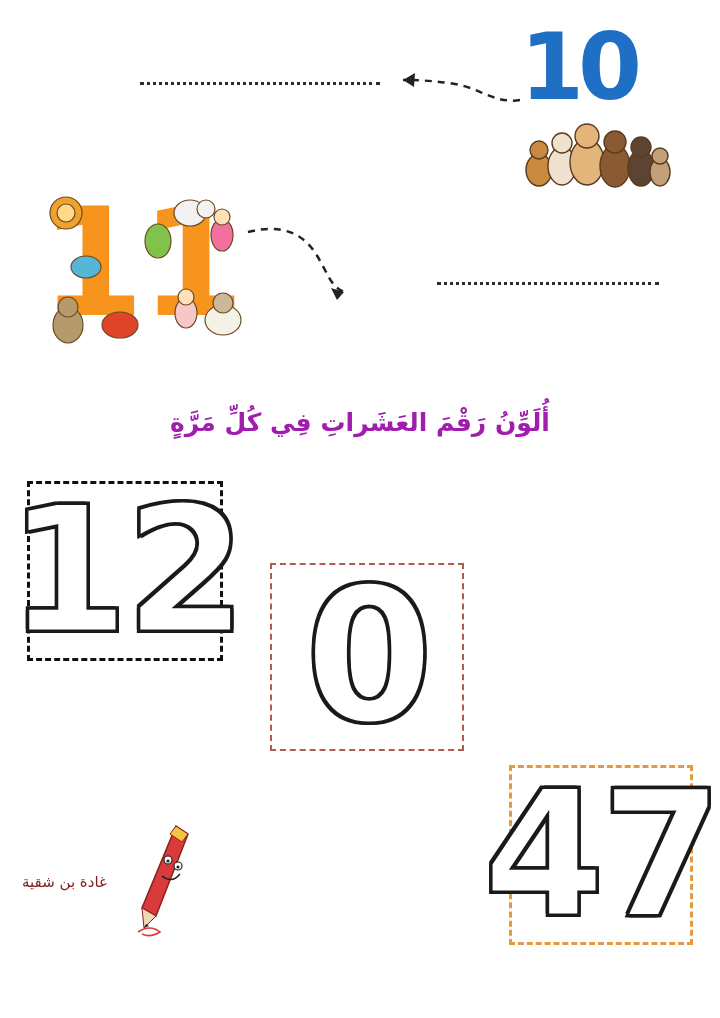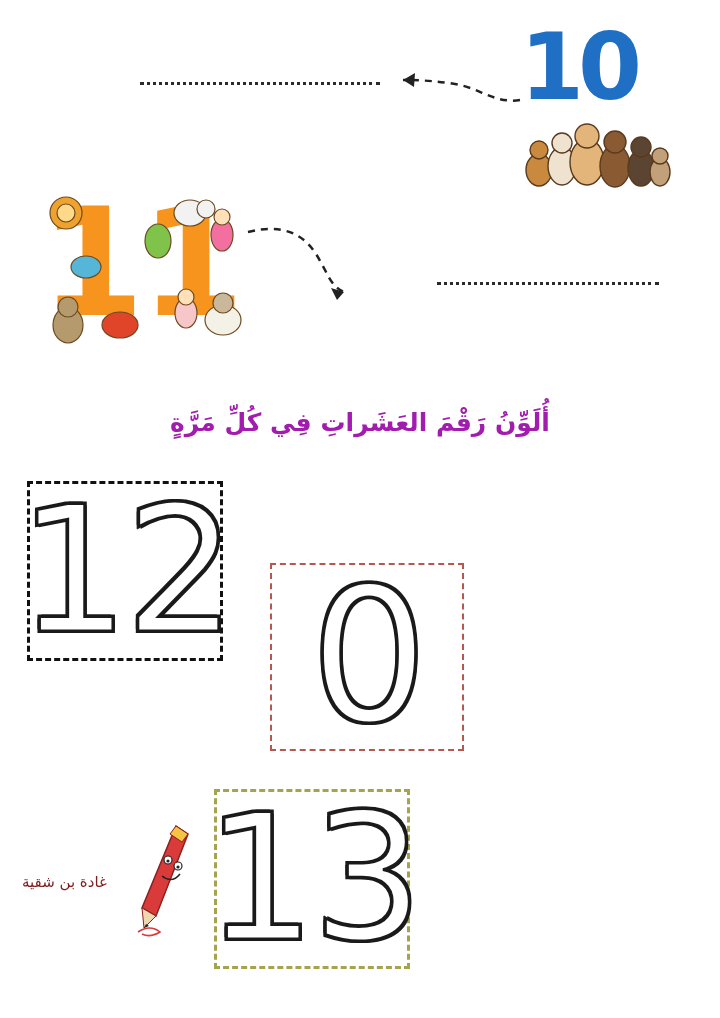--- a/index.html
+++ b/index.html
@@ -73,21 +73,21 @@
   
   .num-box {
     position: absolute;
     box-sizing: border-box;
     display: flex;
     align-items: center;
     justify-content: center;
   }
   .outline-num {
     font-family: "DejaVu Sans", sans-serif;
-    font-weight: normal;
+    font-weight: bold;
     line-height: 0.95;
     color: #ffffff;
     -webkit-text-stroke: 3px #1a1a1a;
     text-shadow:
       -2px -2px 0 #1a1a1a,
       2px -2px 0 #1a1a1a,
       -2px  2px 0 #1a1a1a,
       2px  2px 0 #1a1a1a;
     letter-spacing: -4px;
   }
@@ -184,24 +184,24 @@
 
   <div class="num-box" id="box-12">
     <span class="outline-num">12</span>
   </div>
 
   <div class="num-box" id="box-0">
     <span class="outline-num">0</span>
   </div>
 
 
-  <div class="num-box" id="box-13">
-    <span class="outline-num">13</span>
-  </div>
-
+
+  <div class="num-box" id="box-47">
+    <span class="outline-num">47</span>
+  </div>
 
   <svg id="pencil" width="70" height="120">
     <g>
       <polygon points="44,6 56,14 24,96 10,88" fill="#d93b3b" stroke="#8c2020" stroke-width="1.5"></polygon>
       <polygon points="44,6 56,14 50,22 38,14" fill="#f4c542" stroke="#8c2020" stroke-width="1"></polygon>
       <polygon points="24,96 10,88 12,108 24,96" fill="#f0d7b0" stroke="#8c2020" stroke-width="1"></polygon>
       <polygon points="14,104 12,108 17,106" fill="#222"></polygon>
       <circle cx="36" cy="40" r="4" fill="#fff" stroke="#222" stroke-width="1.2"></circle>
       <circle cx="46" cy="46" r="4" fill="#fff" stroke="#222" stroke-width="1.2"></circle>
       <circle cx="36" cy="41" r="1.6" fill="#222"></circle>

